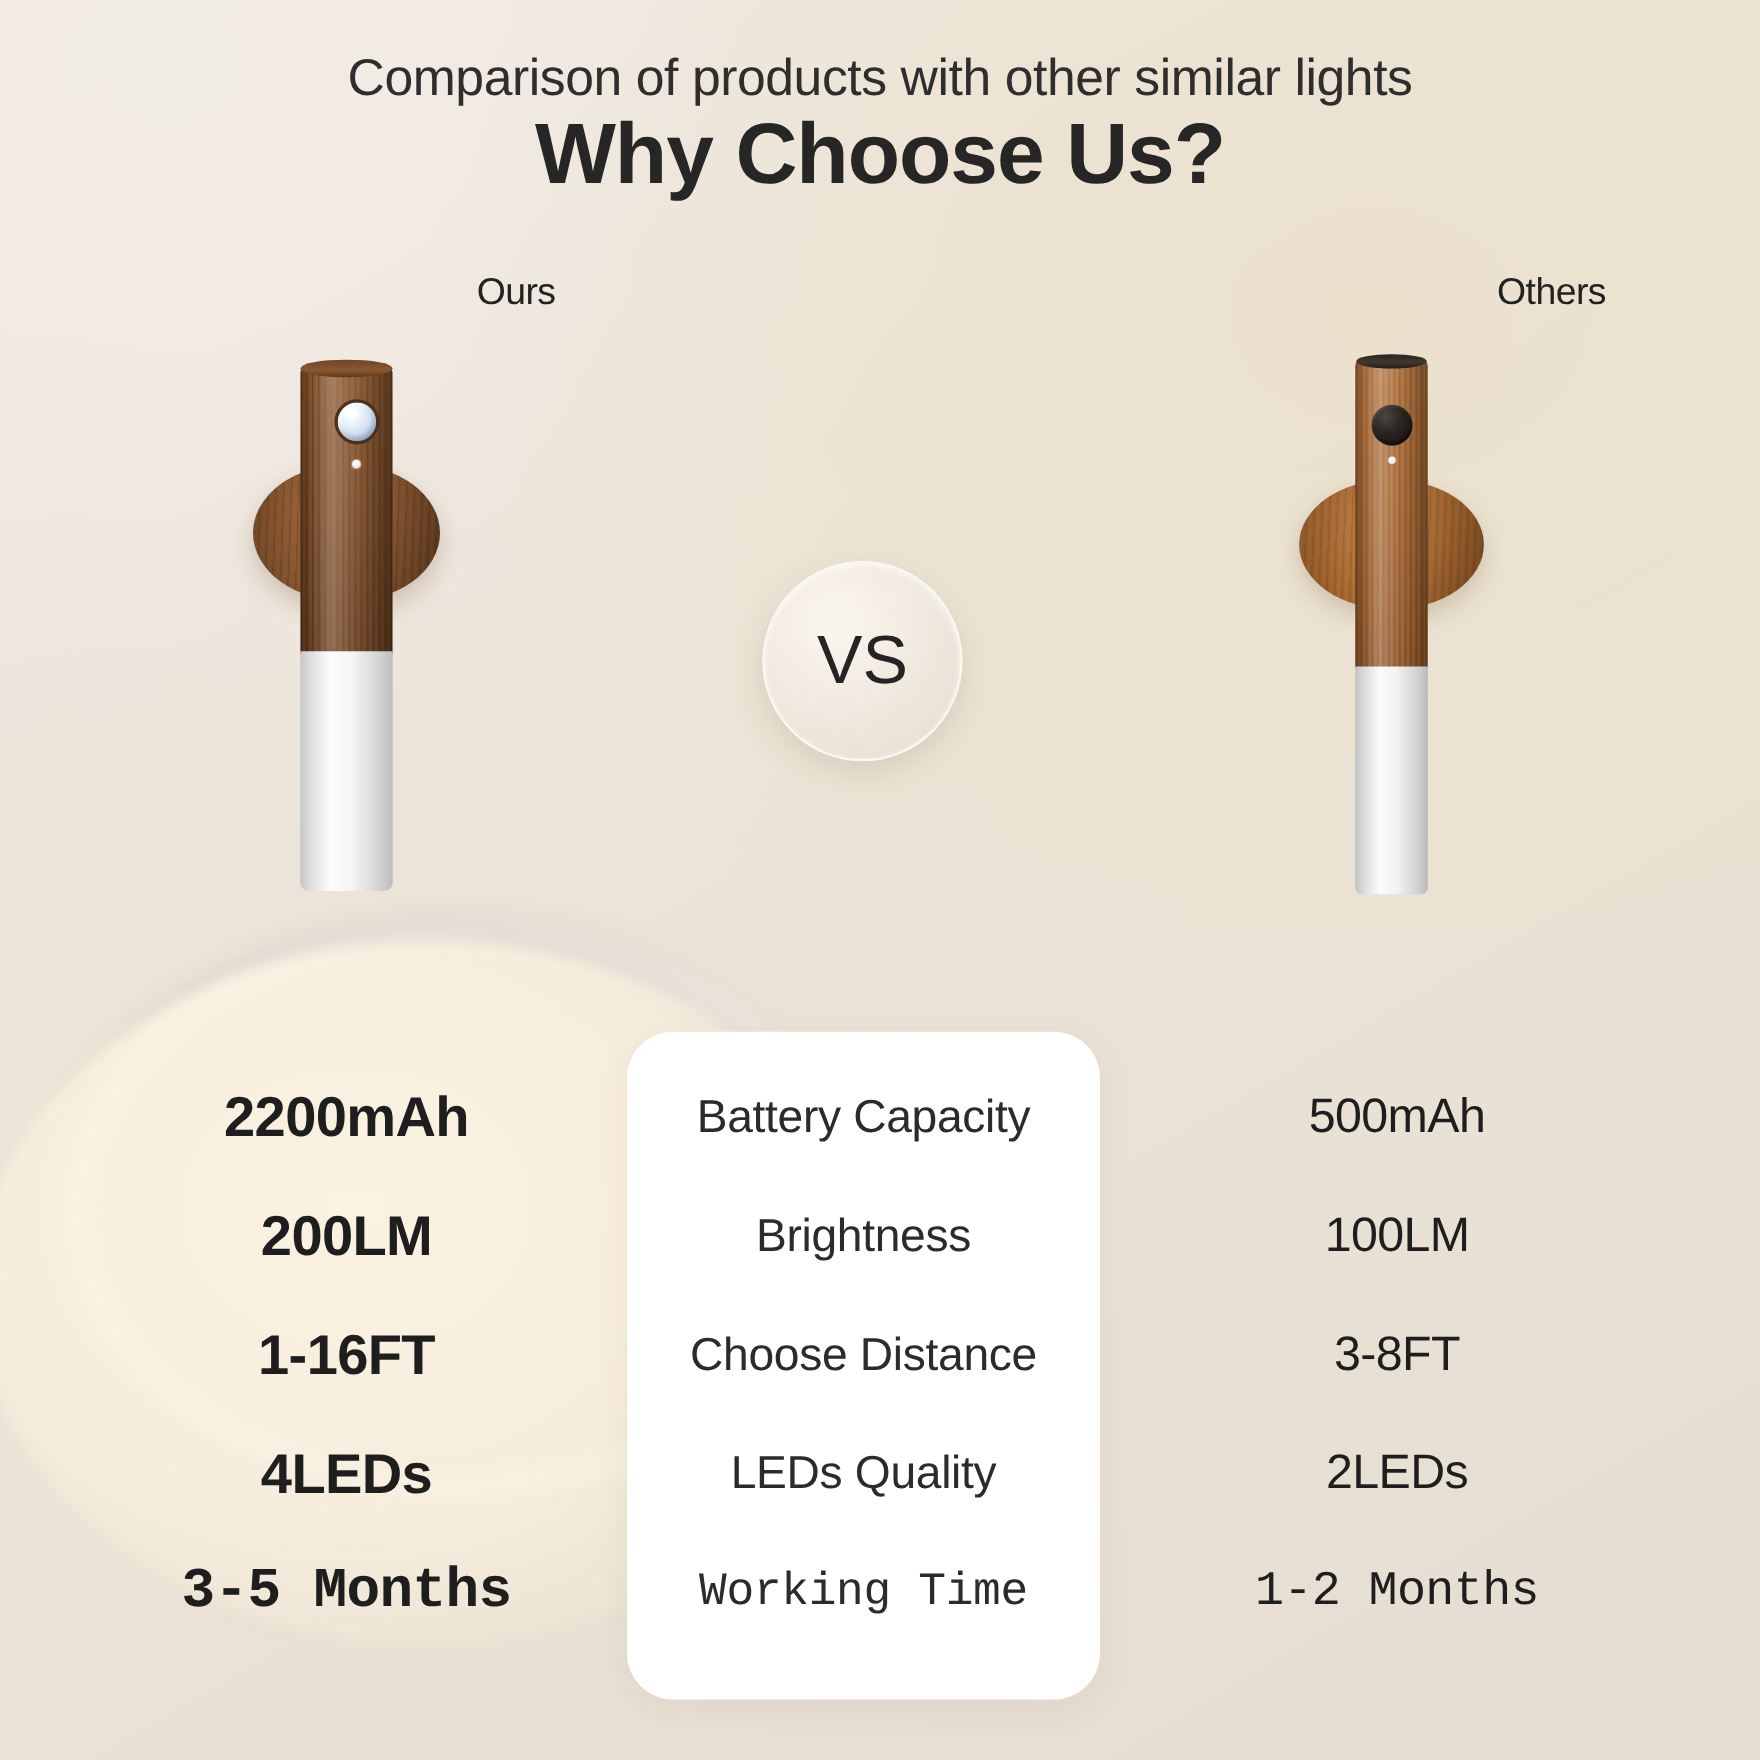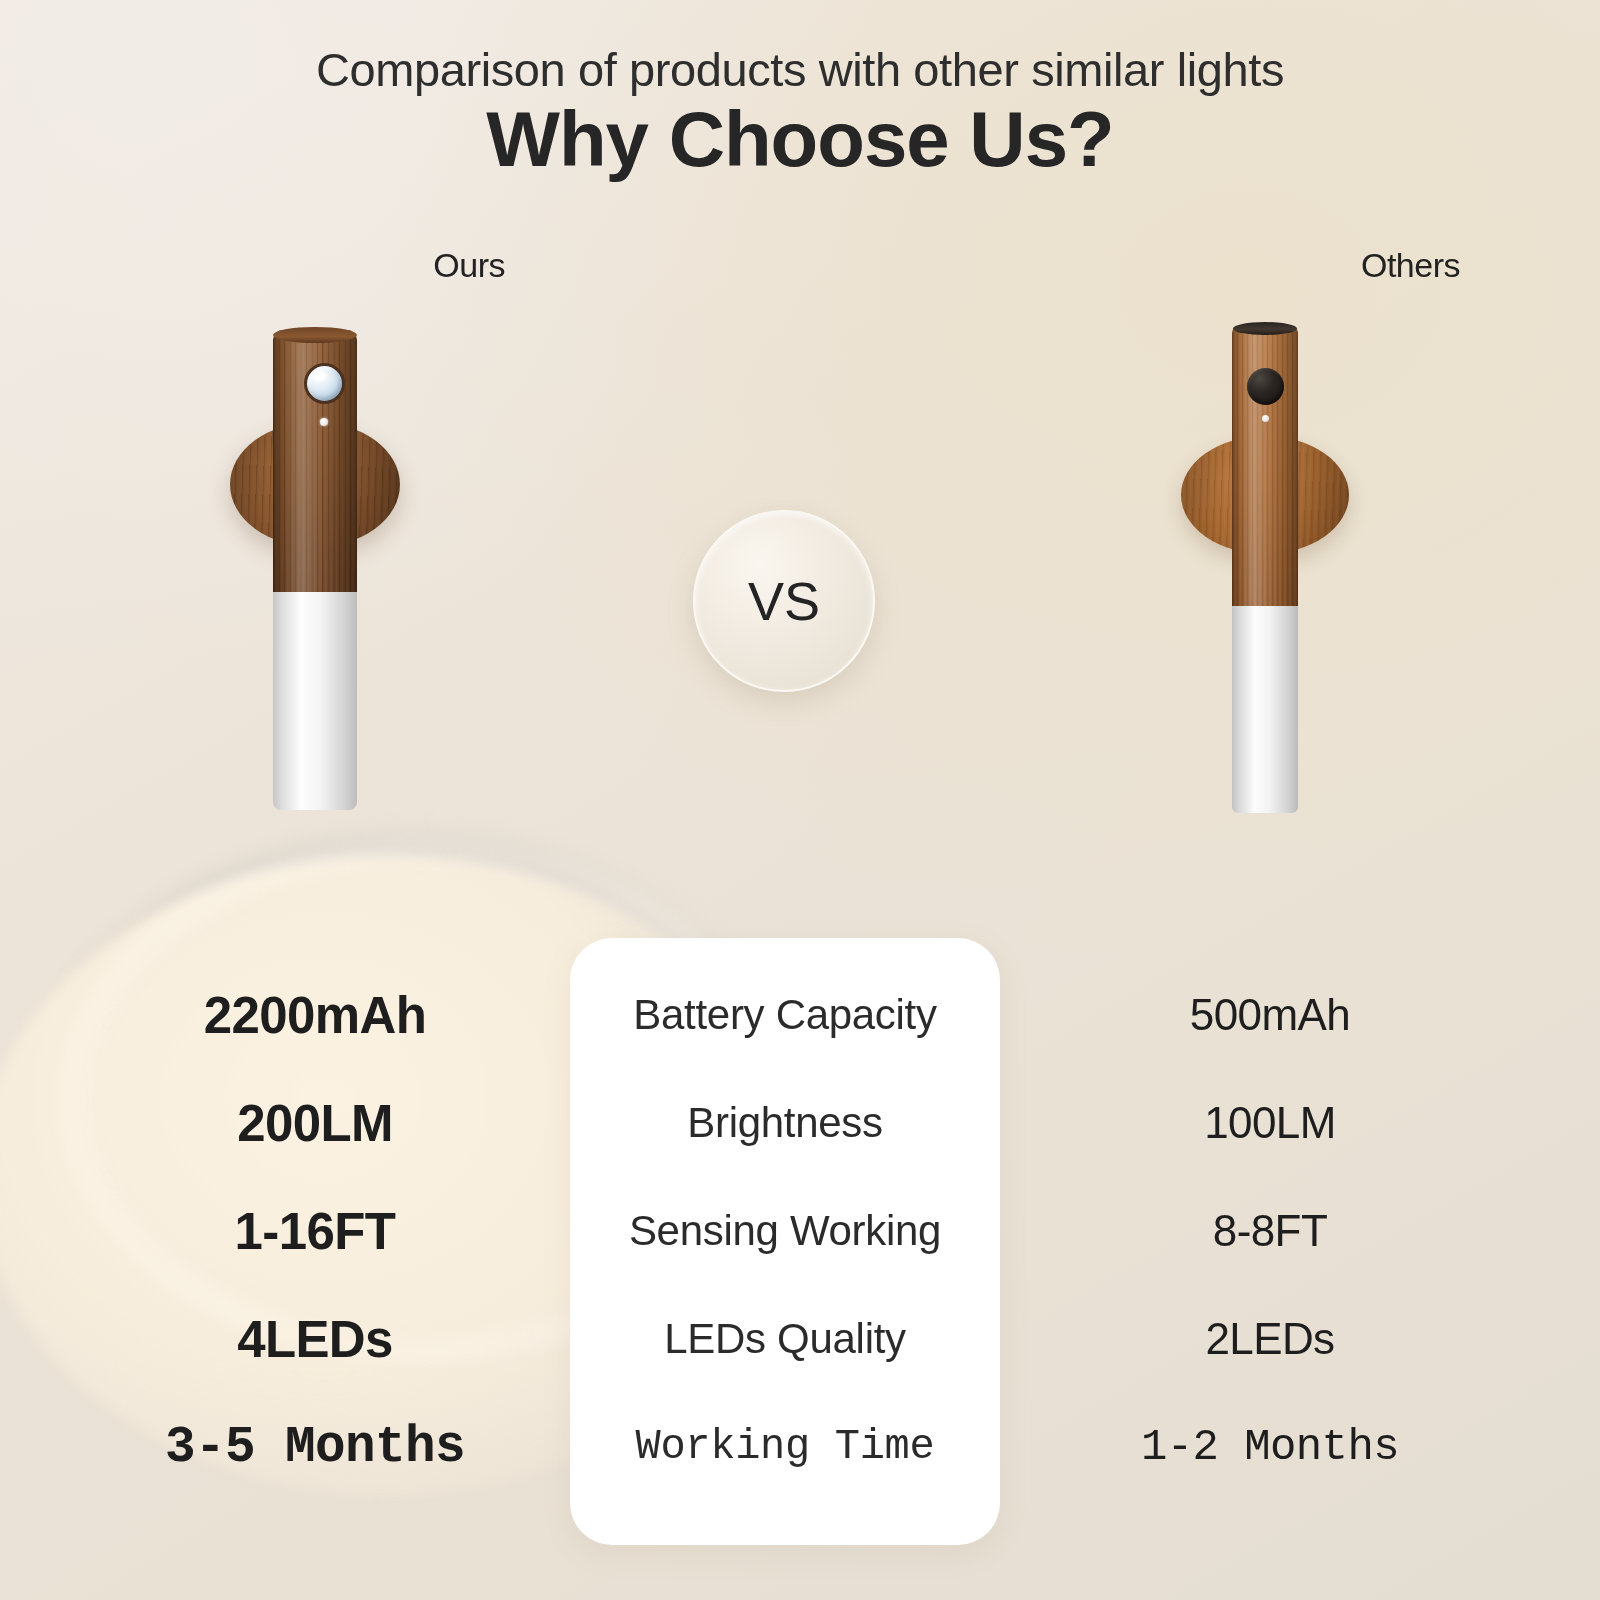--- a/index.html
+++ b/index.html
@@ -168,21 +168,21 @@
   
   #vs-badge {
     position:absolute; left:693px; top:510px;
     width:182px; height:182px; border-radius:50%;
     background:radial-gradient(circle at 36% 30%, #FAF6EF 0%, #F1EAE0 45%, #E4DCCE 100%);
     border:2px solid #FBF8F3;
     box-shadow:0 10px 26px rgba(150,130,105,0.22), inset 0 2px 6px rgba(255,255,255,0.7);
     display:flex; align-items:center; justify-content:center;
   }
   #vs-text {
-    font-size:54px; color:#242424; letter-spacing:0px; line-height:1;
+    font-size:62px; color:#242424; letter-spacing:0px; line-height:1;
   }
 
   
   #table { position:absolute; left:0; top:938px; width:1600px; }
 
   #center-card {
     position:absolute; left:570px; top:0;
     width:430px; height:607px;
     background:#FFFFFF;
     border-radius:42px;
@@ -266,22 +266,22 @@
     </div>
 
     <div class="row row-1">
       <div class="cell cell-ours">200LM</div>
       <div class="cell cell-label">Brightness</div>
       <div class="cell cell-others">100LM</div>
     </div>
 
     <div class="row row-2">
       <div class="cell cell-ours">1-16FT</div>
-      <div class="cell cell-label">Sensing Working</div>
-      <div class="cell cell-others">8-8FT</div>
+      <div class="cell cell-label">Choose Distance</div>
+      <div class="cell cell-others">3-8FT</div>
     </div>
 
     <div class="row row-3">
       <div class="cell cell-ours">4LEDs</div>
       <div class="cell cell-label">LEDs Quality</div>
       <div class="cell cell-others">2LEDs</div>
     </div>
 
     <div class="row row-4">
       <div class="cell cell-ours">3-5 Months</div>

